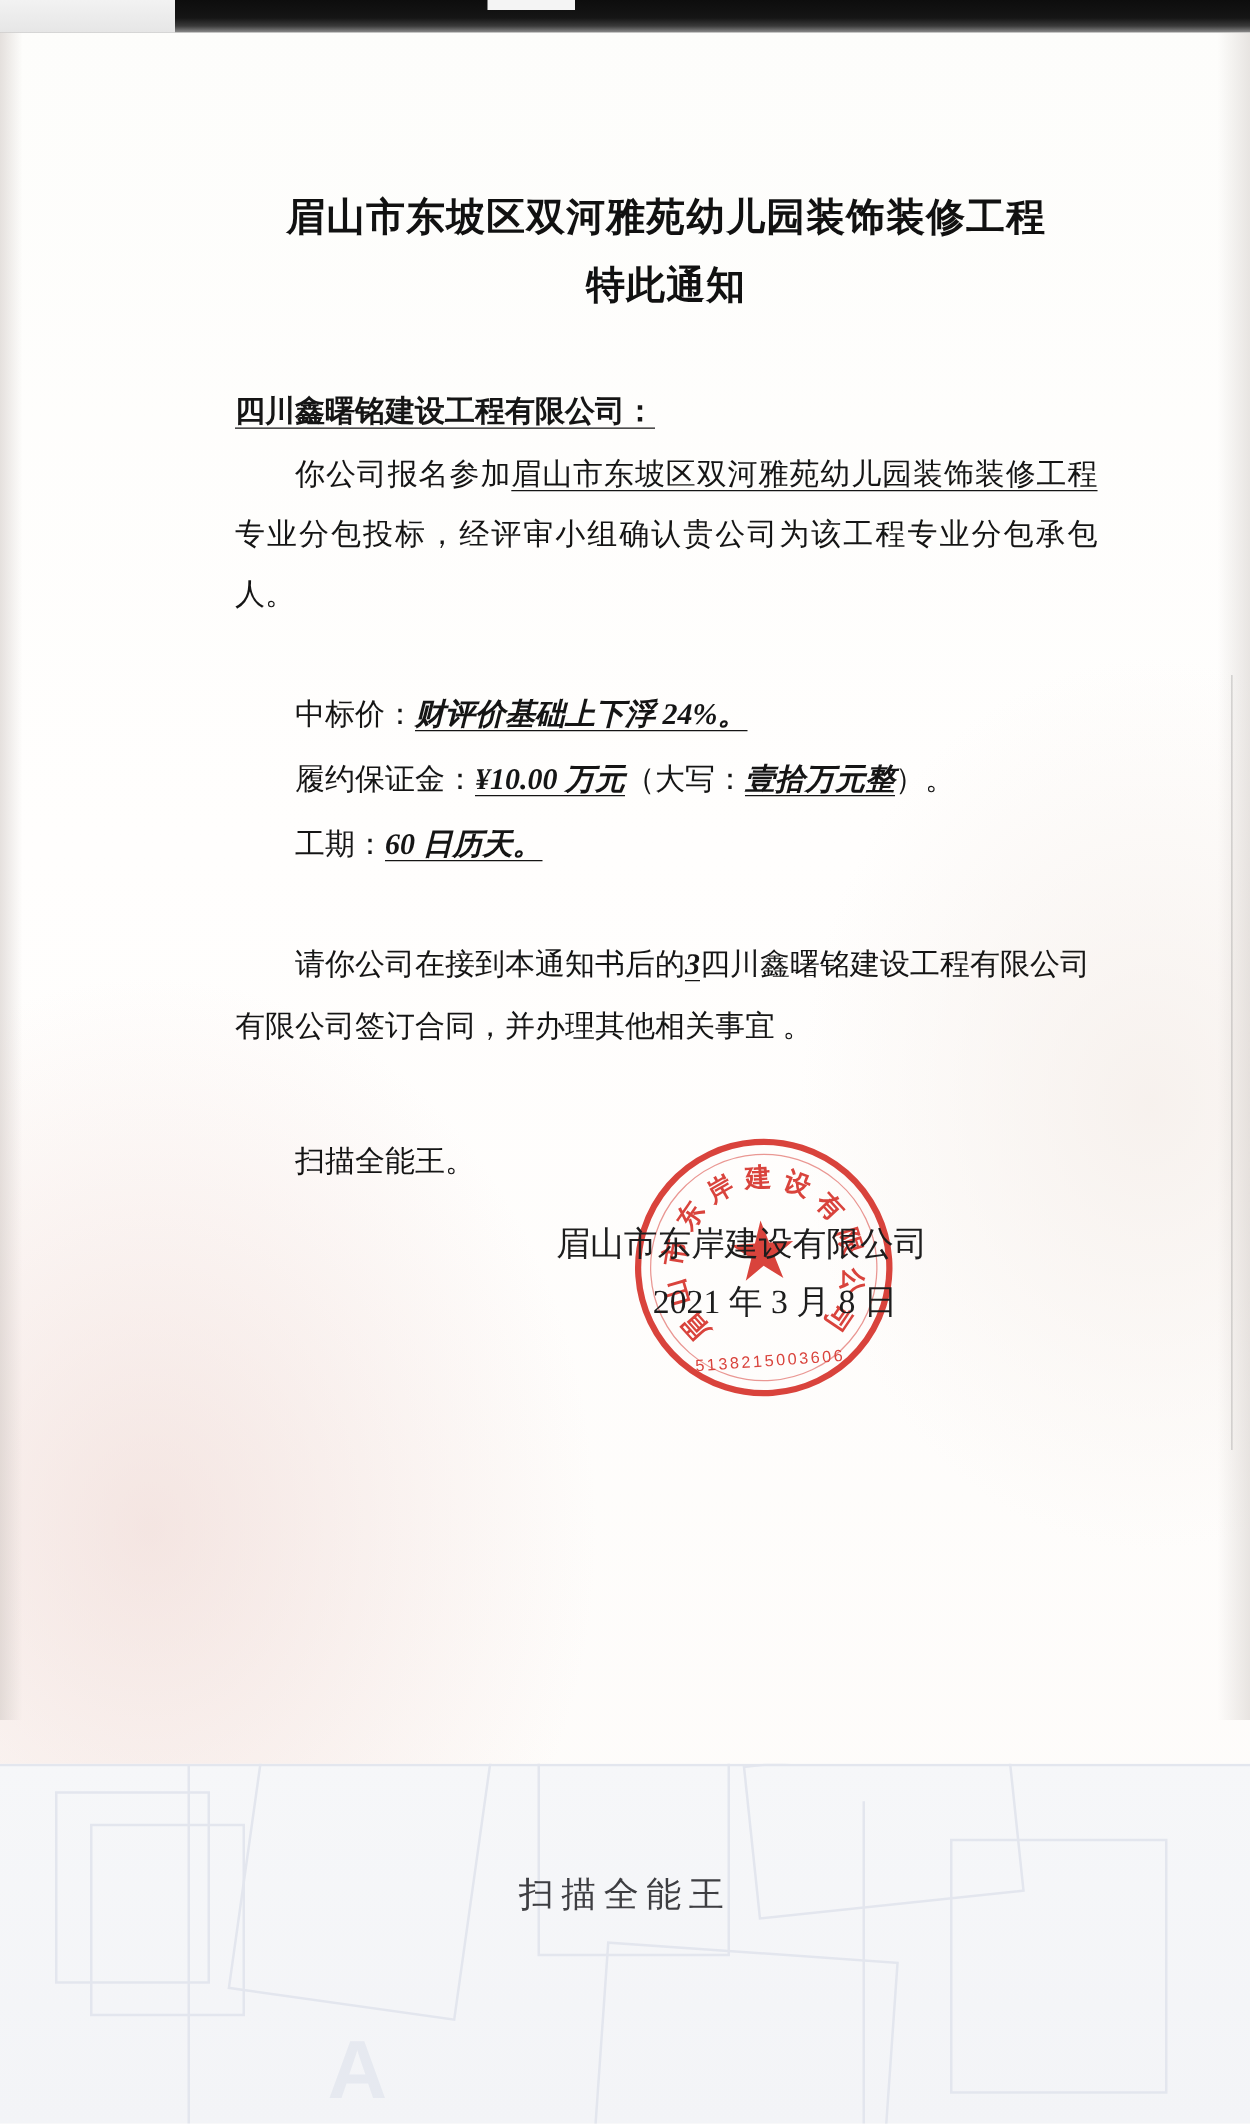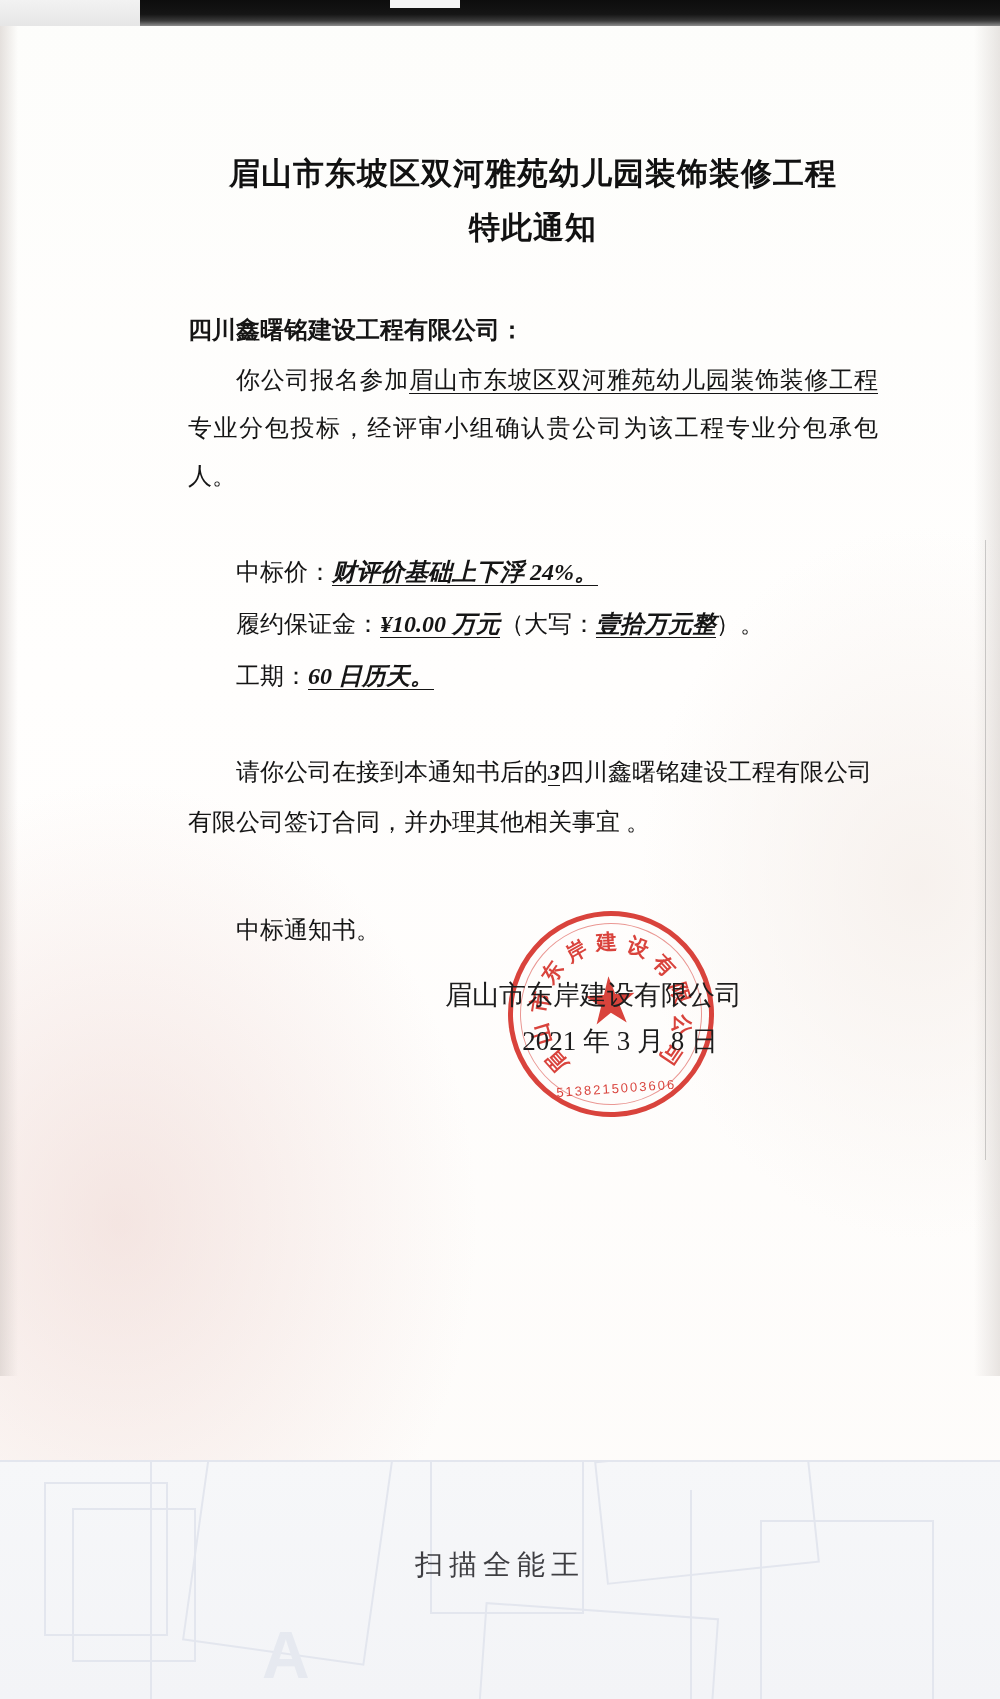--- a/index.html
+++ b/index.html
@@ -89,20 +89,21 @@
     margin: 0 auto;
     width: 690px;
     font-size: 24px;
     line-height: 2.0;
     color: #151515;
   }
 
   .addressee {
     margin-top: 54px;
     font-weight: 600;
+    text-decoration: underline;
     text-underline-offset: 5px;
     text-decoration-thickness: 1px;
   }
 
   .para { margin-top: 2px; text-align: justify; }
   .indent { text-indent: 48px; }
 
   .u { text-decoration: underline; text-underline-offset: 5px; text-decoration-thickness: 1px; }
   .b { font-weight: 600; font-style: italic; }
 
@@ -179,21 +180,21 @@
     font-family: "Liberation Serif", "DejaVu Serif", serif;
     transform-origin: 0 0;
   }
 
   
   #footer {
     position: absolute;
     left: 0;
     bottom: 0;
     width: 1000px;
-    height: 239px;
+    height: 288px;
     background: linear-gradient(180deg, #f6f7f9 0%, #f3f4f7 100%);
     overflow: hidden;
   }
   #footer-label {
     position: absolute;
     left: 0; right: 0;
     top: 86px;
     text-align: center;
     font-size: 28px;
     letter-spacing: 6px;
@@ -263,21 +264,21 @@
 
       <div class="block-gap"></div>
 
       <div class="para indent">
         <span>请你公司在接到本通知书后的</span><span class="u b">3</span><span>四川鑫曙铭建设工程有限公司</span>
       </div>
       <div class="para">有限公司签订合同，并办理其他相关事宜  。</div>
 
       <div class="block-gap-lg"></div>
 
-      <div class="para indent">中标通知书。</div>
+      <div class="para indent">扫描全能王。</div>
 
     </div>
   </div>
 
   <div id="sign-area">
 
     <div id="seal">
       <div id="seal-inner"></div>
       <div id="seal-star"></div>
       <div id="seal-arc">

